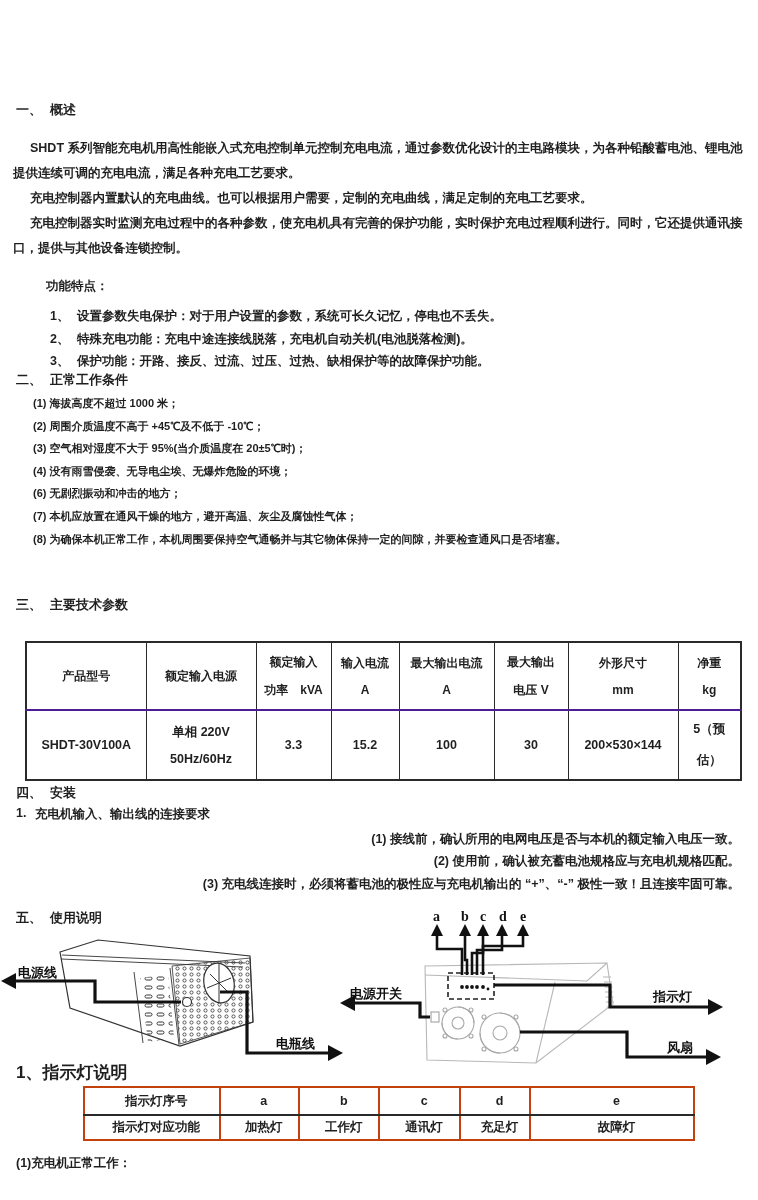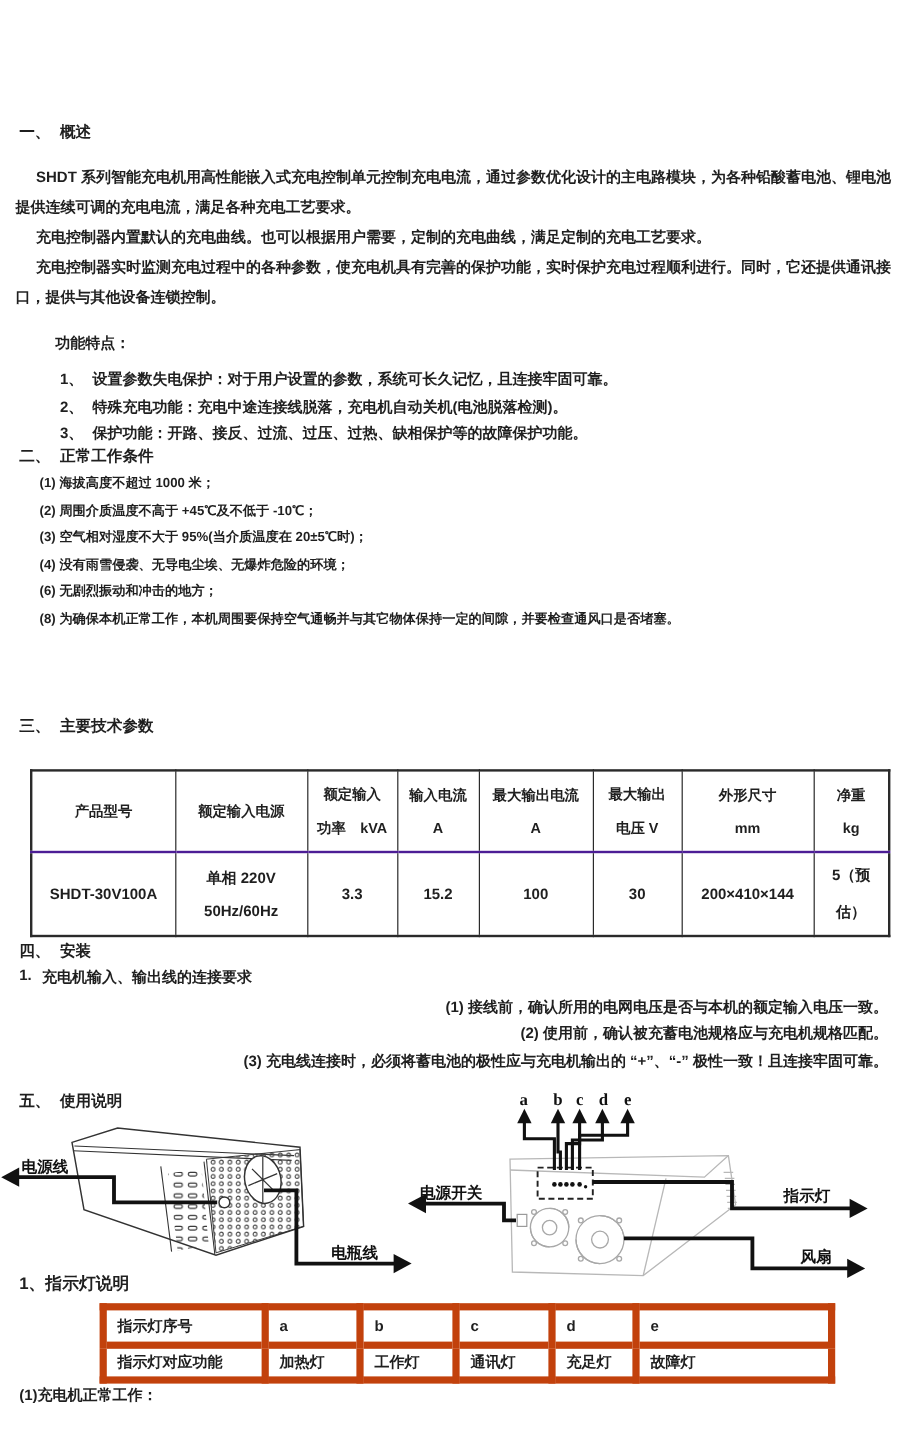--- a/index.html
+++ b/index.html
@@ -21,22 +21,22 @@
   table{border-collapse:collapse;table-layout:fixed;}
   .spec{border:2px solid #2a2a2a;}
   .spec td{border:1px solid #2a2a2a;text-align:center;vertical-align:middle;
            font-size:12px;font-weight:600;padding:0;}
   .spec tr.hdr td{border-bottom:2px solid #4c1d95;height:66px;}
   .spec tr.dat td{height:68px;font-size:12.5px;}
   .cell2{display:flex;flex-direction:column;justify-content:center;align-items:center;gap:11px;}
   .cell2 span:empty{display:none;}
 
   .ind{border:2px solid #2a2a2a;}
-  .ind td{border:6px solid #c2410c;font-size:12.5px;font-weight:600;
-          text-align:left;padding:0 0 0 9px;vertical-align:middle;}
+  .ind td{border:2px solid #c2410c;font-size:12.5px;font-weight:600;
+          text-align:center;padding:0 0 0 9px;vertical-align:middle;}
   .ind tr:first-child td{border-bottom:2px solid #2a2a2a;height:26px;}
   .ind tr:last-child td{height:23px;margin-left:40px;}
 
   svg text{font-family:"Liberation Sans",sans-serif;}
   .dlabel{font-size:13px;font-weight:700;fill:#111;}
   .led-letter{font-family:"Liberation Serif",serif;font-size:14px;font-weight:600;fill:#111;}
 </style>
 </head>
 <body>
 
@@ -46,41 +46,42 @@
     <span class="num">一、</span>
     <span>概述</span>
   </div>
   <div class="abs body-text para" style="top:136px;">SHDT 系列智能充电机用高性能嵌入式充电控制单元控制充电电流，通过参数优化设计的主电路模块，为各种铅酸蓄电池、锂电池提供连续可调的充电电流，满足各种充电工艺要求。</div>
   <div class="abs body-text para" style="top:186px;">充电控制器内置默认的充电曲线。也可以根据用户需要，定制的充电曲线，满足定制的充电工艺要求。</div>
   <div class="abs body-text para" style="top:211px;">充电控制器实时监测充电过程中的各种参数，使充电机具有完善的保护功能，实时保护充电过程顺利进行。同时，它还提供通讯接口，提供与其他设备连锁控制。</div>
   <div class="abs body-text plain" style="left:46px;top:274px;">功能特点：</div>
 
   <div class="abs feat-row" style="left:50px;top:305px;width:680px;">
     <span class="num">1、</span>
-    <span>设置参数失电保护：对于用户设置的参数，系统可长久记忆，且连接牢固可靠。</span>
+    <span>设置参数失电保护：对于用户设置的参数，系统可长久记忆，停电也不丢失。</span>
   </div>
   <div class="abs feat-row" style="left:50px;top:328px;width:680px;">
     <span class="num">2、</span>
     <span>特殊充电功能：充电中途连接线脱落，充电机自动关机(电池脱落检测)。</span>
   </div>
   <div class="abs feat-row" style="left:50px;top:350px;width:680px;">
     <span class="num">3、</span>
     <span>保护功能：开路、接反、过流、过压、过热、缺相保护等的故障保护功能。</span>
   </div>
 
   <div class="abs h" style="left:16px;top:371px;">
     <span class="num">二、</span>
     <span>正常工作条件</span>
   </div>
   <div class="abs" style="left:33px;top:392px;width:710px;">
     <div class="cond">(1) 海拔高度不超过 1000 米；</div>
     <div class="cond">(2) 周围介质温度不高于 +45℃及不低于 -10℃；</div>
     <div class="cond">(3) 空气相对湿度不大于 95%(当介质温度在 20±5℃时)；</div>
     <div class="cond">(4) 没有雨雪侵袭、无导电尘埃、无爆炸危险的环境；</div>
     <div class="cond">(6) 无剧烈振动和冲击的地方；</div>
+    <div class="cond">(7) 本机应放置在通风干燥的地方，避开高温、灰尘及腐蚀性气体；</div>
     <div class="cond">(8) 为确保本机正常工作，本机周围要保持空气通畅并与其它物体保持一定的间隙，并要检查通风口是否堵塞。</div>
   </div>
 
   <div class="abs h" style="left:16px;top:596px;">
     <span class="num">三、</span>
     <span>主要技术参数</span>
   </div>
 
   <table class="abs spec" style="left:25px;top:641px;width:715px;">
     <colgroup>
@@ -169,21 +170,21 @@
               <span>100</span>
             </div>
           </td>
       <td>
             <div class="cell2">
               <span>30</span>
             </div>
           </td>
       <td>
             <div class="cell2">
-              <span>200×410×144</span>
+              <span>200×530×144</span>
             </div>
           </td>
       <td>
             <div class="cell2" style="gap:14px;">
               <span>5（预</span>
               <span>估）</span>
             </div>
           </td>
     </tr>
   </tbody>
@@ -321,21 +322,21 @@
     </g>
     <text x="313" y="96" class="dlabel">指示灯</text>
 
     <g>
       <path d="M180,127 H287 V152 H368" stroke="#111" stroke-width="3.2" fill="none"></path>
       <polygon points="381,152 366,144 366,160" fill="#111"></polygon>
     </g>
     <text x="327" y="147" class="dlabel">风扇</text>
   </svg>
 
-  <div class="abs" style="left:16px;top:1061px;font-size:14px;font-weight:700;text-align:center;">1、指示灯说明</div>
+  <div class="abs" style="left:16px;top:1061px;font-size:17px;font-weight:700;text-align:center;">1、指示灯说明</div>
 
   <table class="abs ind" style="left:83px;top:1086px;width:612px;">
     <colgroup>
       <col style="width:135px">
         <col style="width:79px">
         <col style="width:80px">
       <col style="width:80px">
         <col style="width:70px">
         <col style="width:163px">
     </colgroup>

